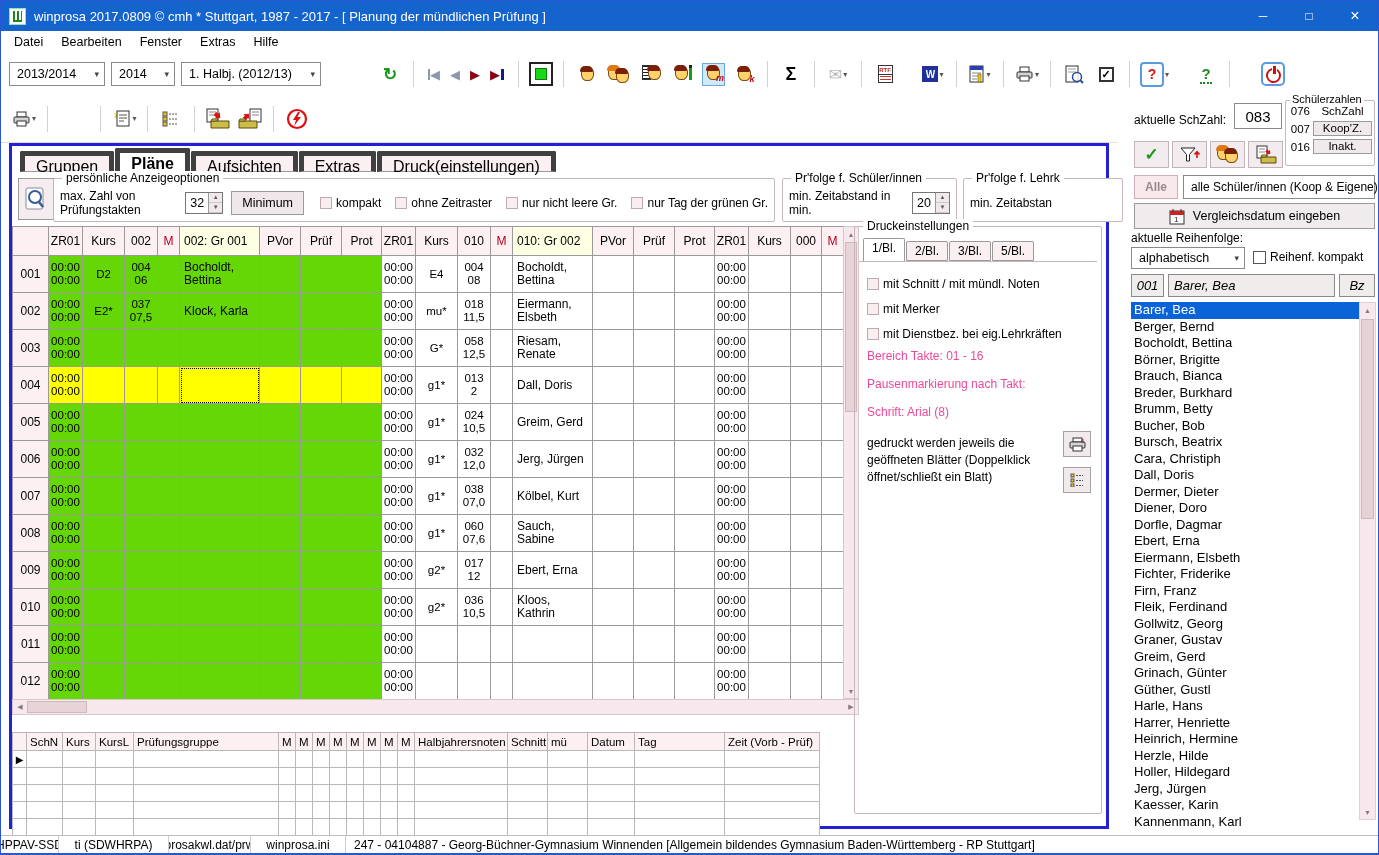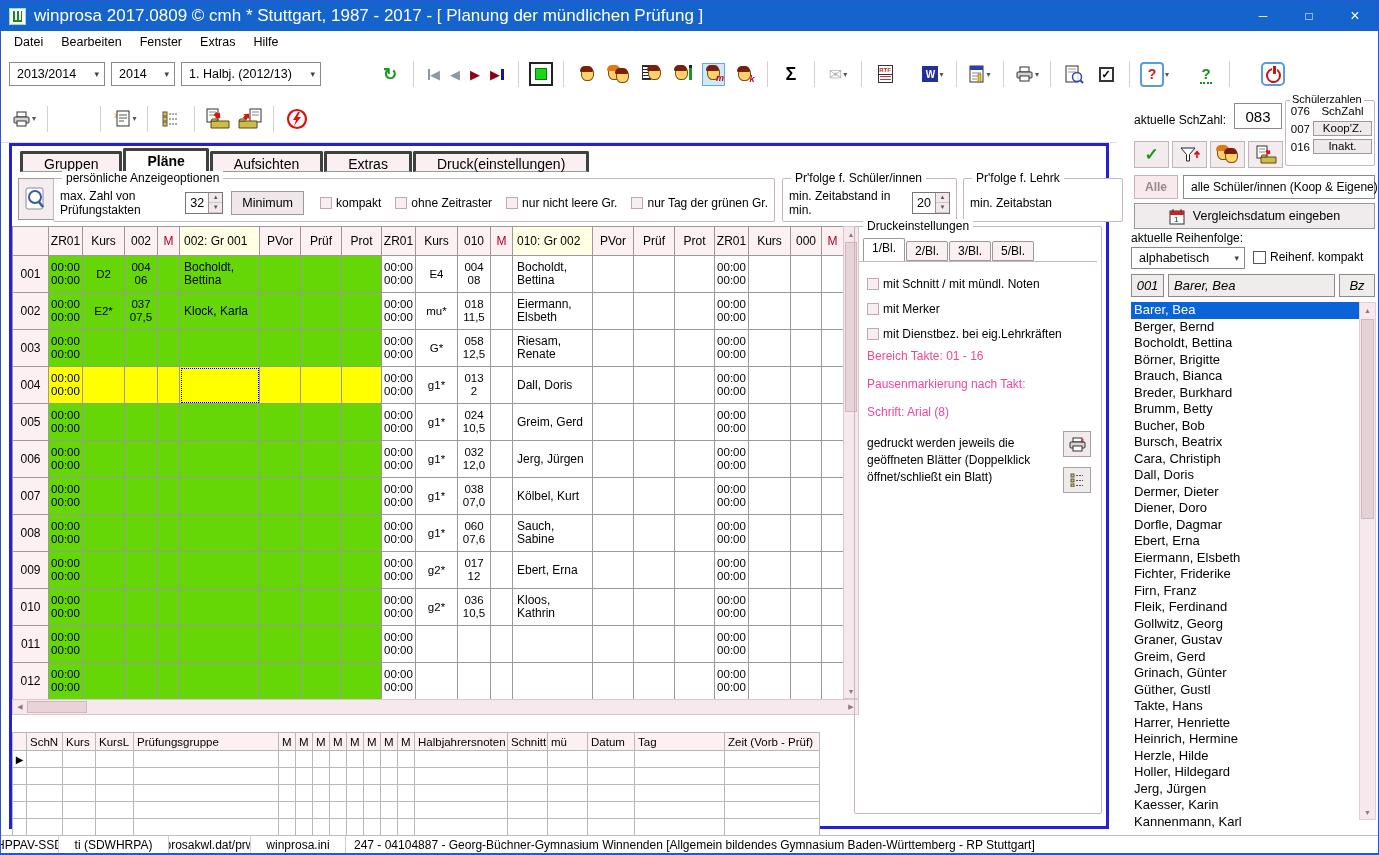--- a/index.html
+++ b/index.html
@@ -9,21 +9,21 @@
   *{box-sizing:border-box;margin:0;padding:0}
   html,body{background:#777}
   .window{position:relative;width:1379px;height:855px;background:#fff;overflow:hidden;
     font-family:"Liberation Sans",sans-serif;font-size:12px;color:#000;
     border:1px solid #2a55d4;border-bottom:2px solid #2a55d4}
   .abs{position:absolute}
 
   
   .titlebar{position:absolute;left:0;top:0;right:0;height:30px;background:var(--titlebar);
     display:flex;align-items:center;color:#fff;padding-left:8px;gap:8px}
-  .title-text{font-size:17px;white-space:nowrap}
+  .title-text{font-size:13px;white-space:nowrap}
   .appicon{width:17px;height:17px;background:#fff;border:1px solid #9db;display:inline-flex;
     align-items:center;justify-content:center}
   .appicon i{display:block;width:9px;height:11px;
     background:repeating-linear-gradient(90deg,#1a8a1a 0 2px,#fff 2px 4px);border-bottom:2px solid #1a8a1a}
   .wbtns{margin-left:auto;display:flex;height:30px}
   .wbtn{width:46px;display:flex;align-items:center;justify-content:center;font-size:12px;color:#fff}
   .wbtn.close{font-size:16px}
 
   
   .menubar{position:absolute;left:0;top:30px;right:0;height:22px;background:#fff;
@@ -76,22 +76,22 @@
     justify-content:center;color:#dd1111;font-weight:bold;font-size:14px;background:#fff}
   .helpgreen{color:#1a8a1a;font-weight:bold;font-size:15px;border-bottom:2px dotted #1a8a1a;padding:0 1px}
   .power{width:24px;height:24px;border:2px solid #5a9ade;border-radius:5px;position:relative;background:#fff;display:inline-block}
   .power::before{content:"";position:absolute;left:3px;top:4px;width:11px;height:11px;border:2.5px solid #cc1111;border-radius:50%}
   .power::after{content:"";position:absolute;left:8.5px;top:1px;width:3px;height:8px;background:#cc1111;border:1.5px solid #fff}
   .greencheck{color:#1a9a1a;font-weight:bold;font-size:17px}
 
   
   .bluebox{position:absolute;left:8px;top:142px;width:1100px;height:686px;border:3px solid var(--frame);background:#fff}
   .tabs{position:absolute;left:8px;top:2px;display:flex;align-items:flex-end;height:24px}
-  .tab{height:21px;background:#faf0f1;border:3px solid #404040;border-bottom:1px solid #9a9a9a;
-    padding:2px 21px 0;font-size:14px;margin-right:1px;border-radius:2px 2px 0 0}
+  .tab{height:21px;background:#faf0f1;border:5px solid #404040;border-bottom:1px solid #9a9a9a;
+    padding:2px 11px 0;font-size:16px;margin-right:1px;border-radius:2px 2px 0 0}
   .tab.active{height:24px;background:#fff;border-bottom:none;font-weight:bold}
 
   .optrow{position:absolute;left:2px;top:26px;right:2px;height:54px}
   .zoombtn{position:absolute;left:4px;top:6px;width:36px;height:42px;background:#f4ecee;border:1px solid #9a9a9a;
     display:flex;align-items:center;justify-content:center}
   .gbox{position:absolute;border:1px solid #c6b8ba;border-radius:2px;background:#fff}
   .gbox .legend{position:absolute;top:-8px;left:8px;background:#fff;padding:0 4px;font-size:12px;white-space:nowrap}
   .gb1{left:39px;top:6px;width:722px;height:44px}
   .gb1 .content{display:flex;align-items:center;height:100%;padding:6px 6px 0;gap:8px}
   .gb2{left:768px;top:6px;width:175px;height:44px}
@@ -1214,21 +1214,21 @@
         <div class="stu">Ebert, Erna</div>
         <div class="stu">Eiermann, Elsbeth</div>
         <div class="stu">Fichter, Friderike</div>
         <div class="stu">Firn, Franz</div>
         <div class="stu">Fleik, Ferdinand</div>
         <div class="stu">Gollwitz, Georg</div>
         <div class="stu">Graner, Gustav</div>
         <div class="stu">Greim, Gerd</div>
         <div class="stu">Grinach, Günter</div>
         <div class="stu">Güther, Gustl</div>
-        <div class="stu">Takte, Hans</div>
+        <div class="stu">Harle, Hans</div>
         <div class="stu">Harrer, Henriette</div>
         <div class="stu">Heinrich, Hermine</div>
         <div class="stu">Herzle, Hilde</div>
         <div class="stu">Holler, Hildegard</div>
         <div class="stu">Jerg, Jürgen</div>
         <div class="stu">Kaesser, Karin</div>
         <div class="stu">Kannenmann, Karl</div>
       </div>
     <div class="lscroll">
       <span class="sarrow" style="position:absolute;top:0;left:0;width:100%">▲</span>

